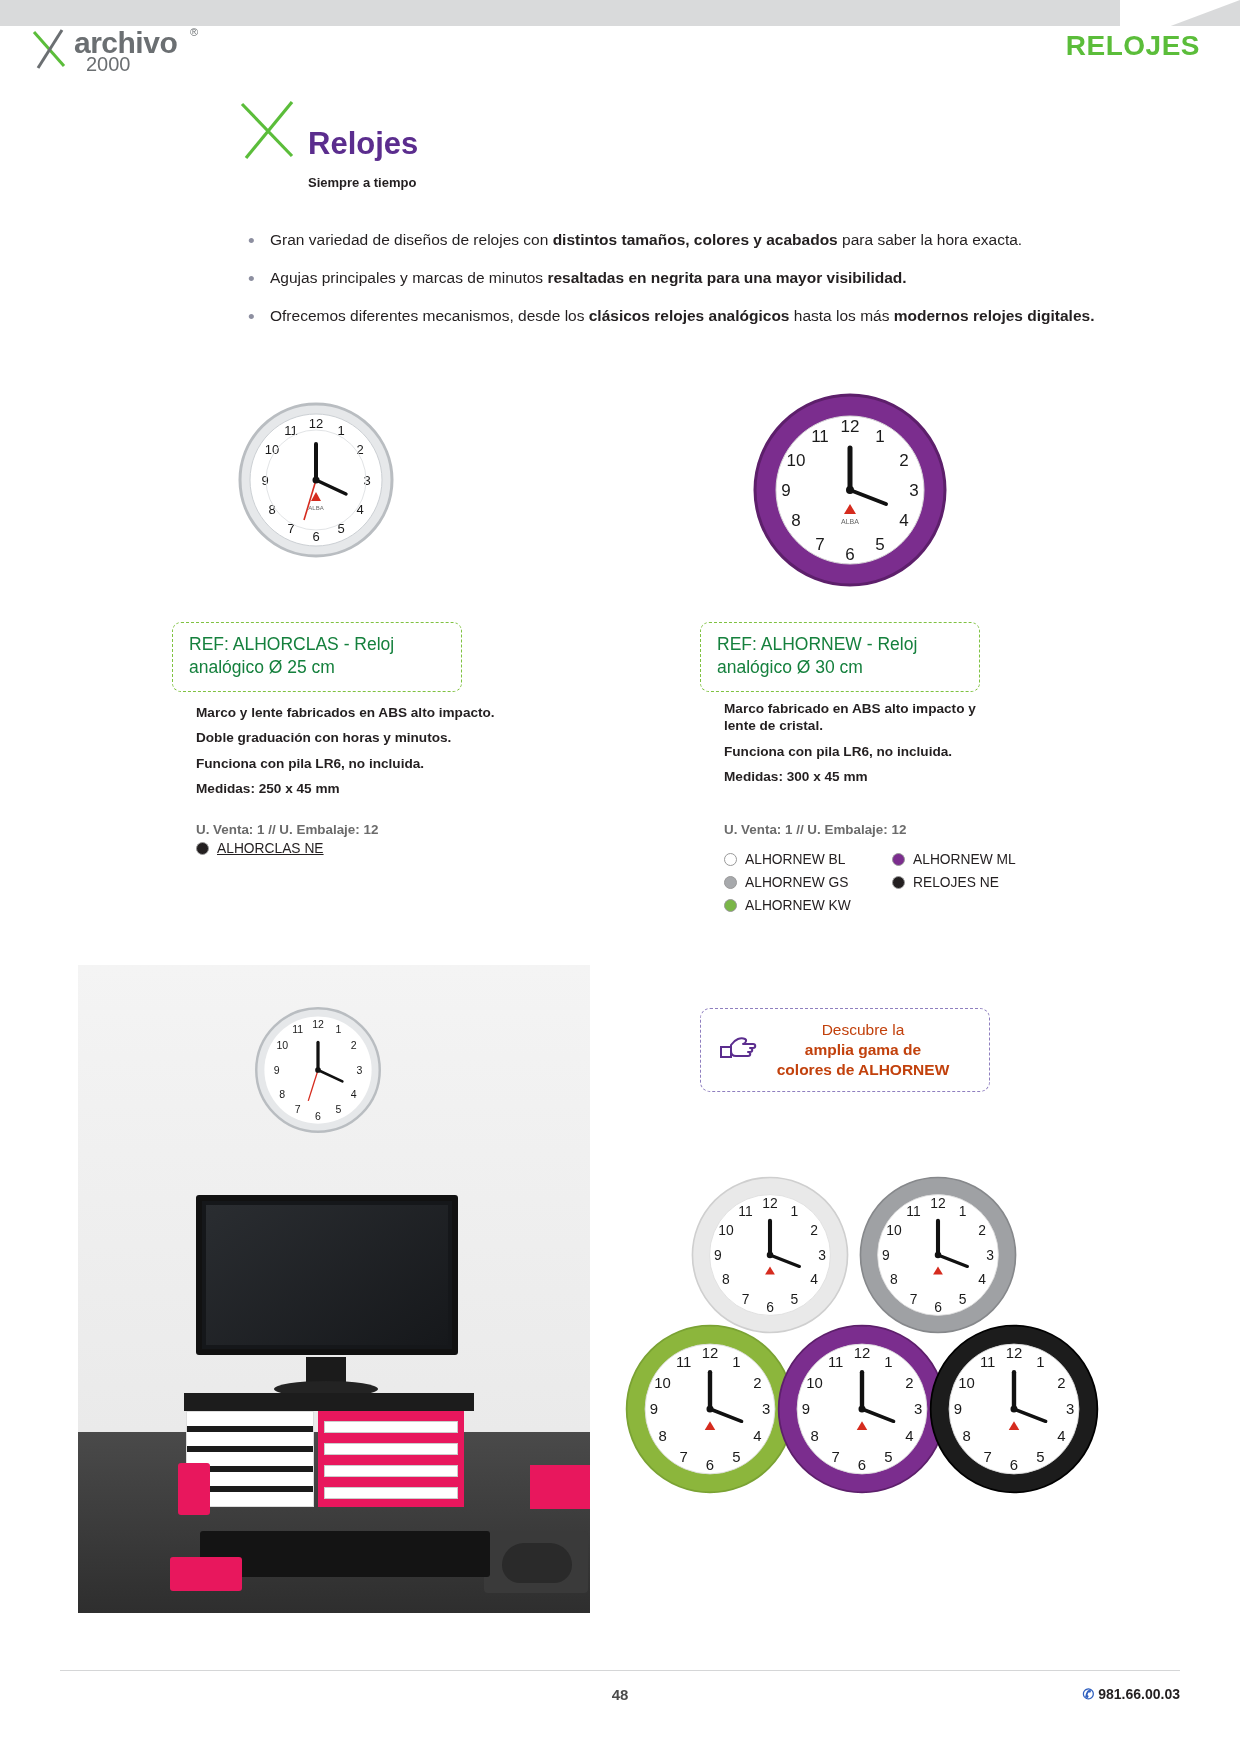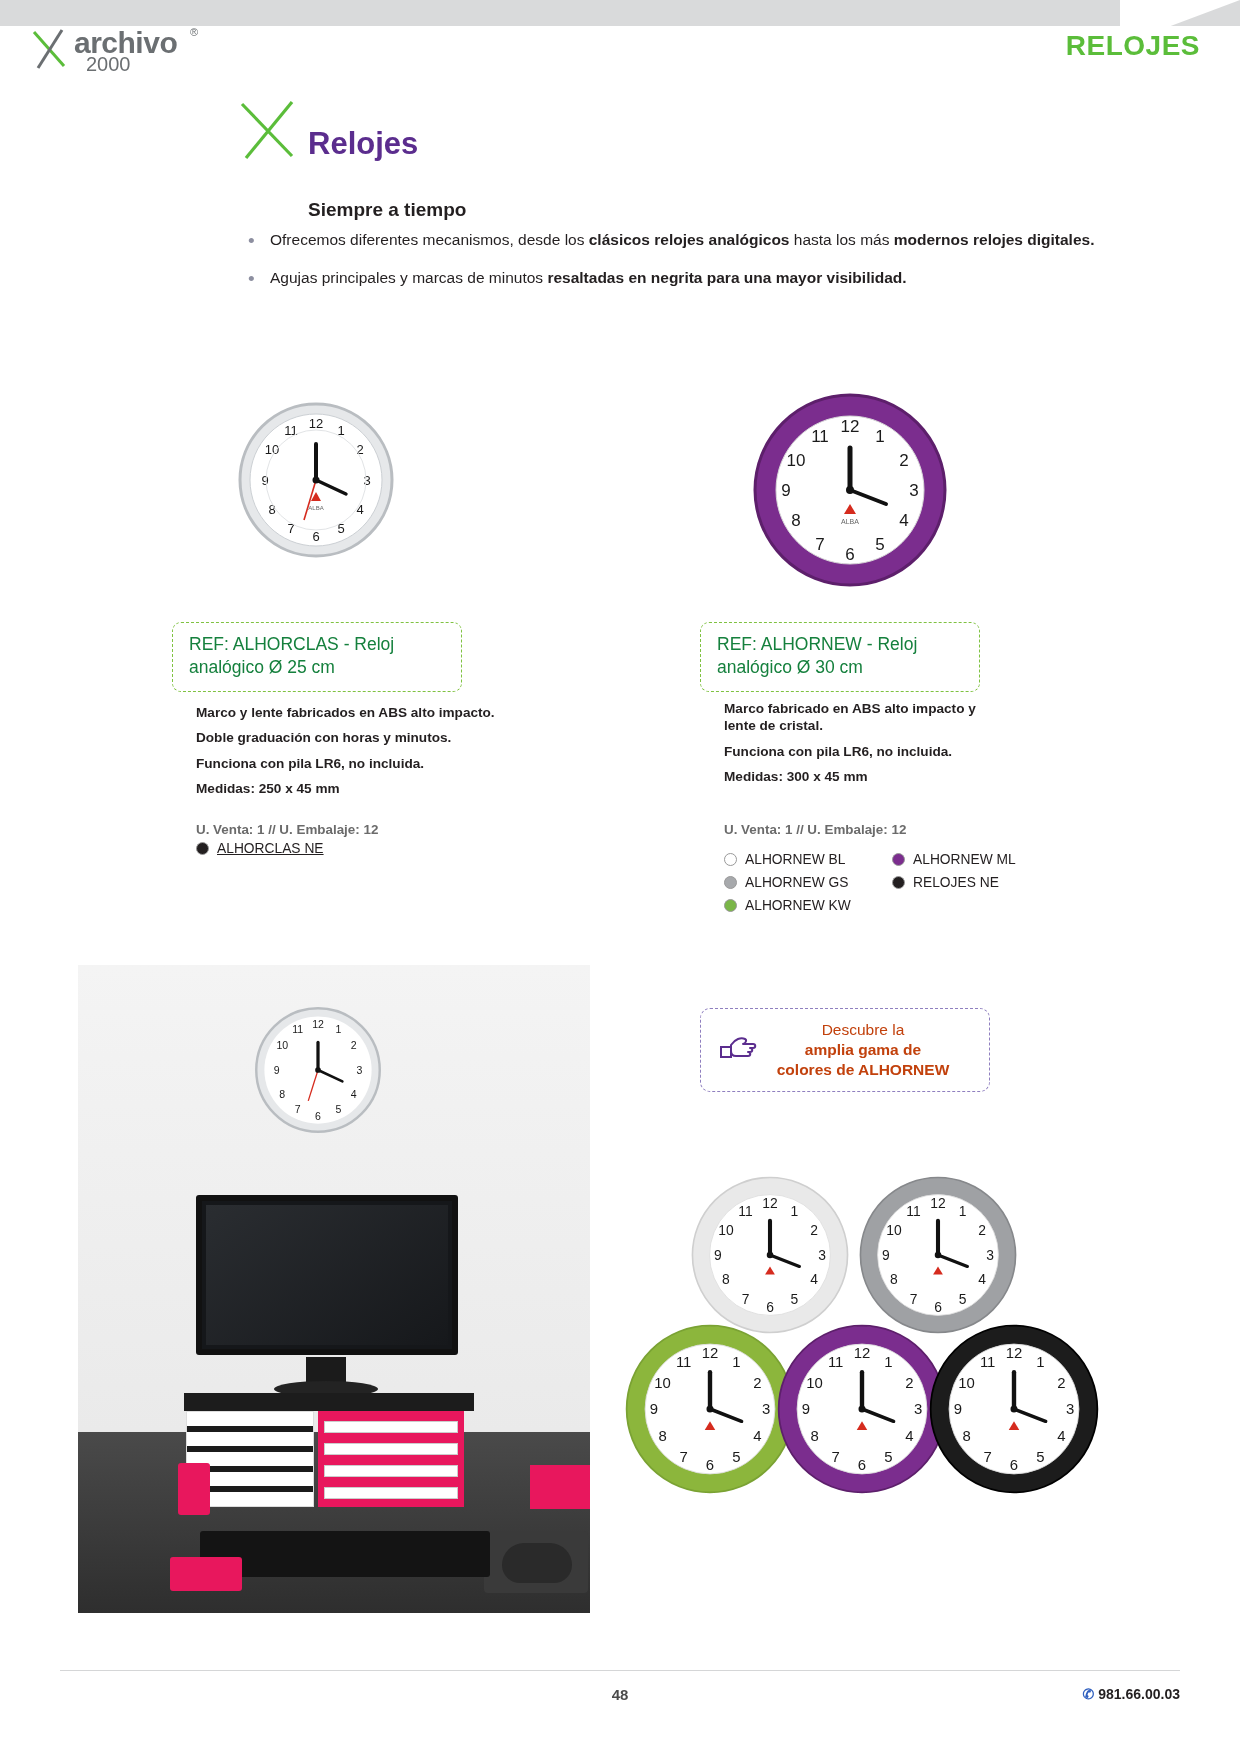--- a/index.html
+++ b/index.html
@@ -75,24 +75,23 @@
   .intro-title {
     position: absolute;
     left: 308px; top: 126px;
     font-size: 31px;
     font-weight: bold;
     color: #5b2d8e;
   }
   .intro-sub {
     position: absolute;
     left: 308px; top: 175px;
-    font-size: 19px;
+    font-size: 13px;
     font-weight: bold;
     color: #231f20;
-    margin-top: 24px;
   }
   .bullets {
     position: absolute;
     left: 240px; top: 230px;
     width: 880px;
   }
   .bullet {
     position: relative;
     padding-left: 30px;
     margin-bottom: 17px;
@@ -268,22 +267,23 @@
   <div class="section-title">RELOJES</div>
 
   <svg class="x-mark" viewBox="0 0 66 66">
     <path d="M6 8 L56 60" stroke="#5bbd3a" stroke-width="3.2" fill="none"></path>
     <path d="M56 6 L10 62" stroke="#5bbd3a" stroke-width="3.2" fill="none"></path>
   </svg>
   <div class="intro-title">Relojes</div>
   <div class="intro-sub">Siempre a tiempo</div>
 
   <div class="bullets">
+    <div class="bullet" id="b0">Gran variedad de diseños de relojes con <b>distintos tamaños, colores y acabados</b> para saber la hora exacta.</div>
+    <div class="bullet" id="b2">Agujas principales y marcas de minutos <b>resaltadas en negrita para una mayor visibilidad.</b></div>
     <div class="bullet" id="b1">Ofrecemos diferentes mecanismos, desde los <b>clásicos relojes analógicos</b> hasta los más <b>modernos relojes digitales.</b></div>
-    <div class="bullet" id="b2">Agujas principales y marcas de minutos <b>resaltadas en negrita para una mayor visibilidad.</b></div>
   </div>
 
   <div class="prod-img" style="left:236px; top:400px;">
     <svg width="160" height="160" viewBox="0 0 160 160" class="clock-svg">
       <circle cx="80" cy="80" r="76" fill="#e6e8ea" stroke="#b9bdc1" stroke-width="3"></circle>
       <circle cx="80" cy="80" r="66" fill="#ffffff" stroke="#ccd0d4" stroke-width="1"></circle>
       <g font-size="13" font-family="Liberation Sans, sans-serif" fill="#1b1b1b" text-anchor="middle">
         <text x="80" y="28">12</text>
           <text x="105" y="35">1</text>
           <text x="124" y="54">2</text>

